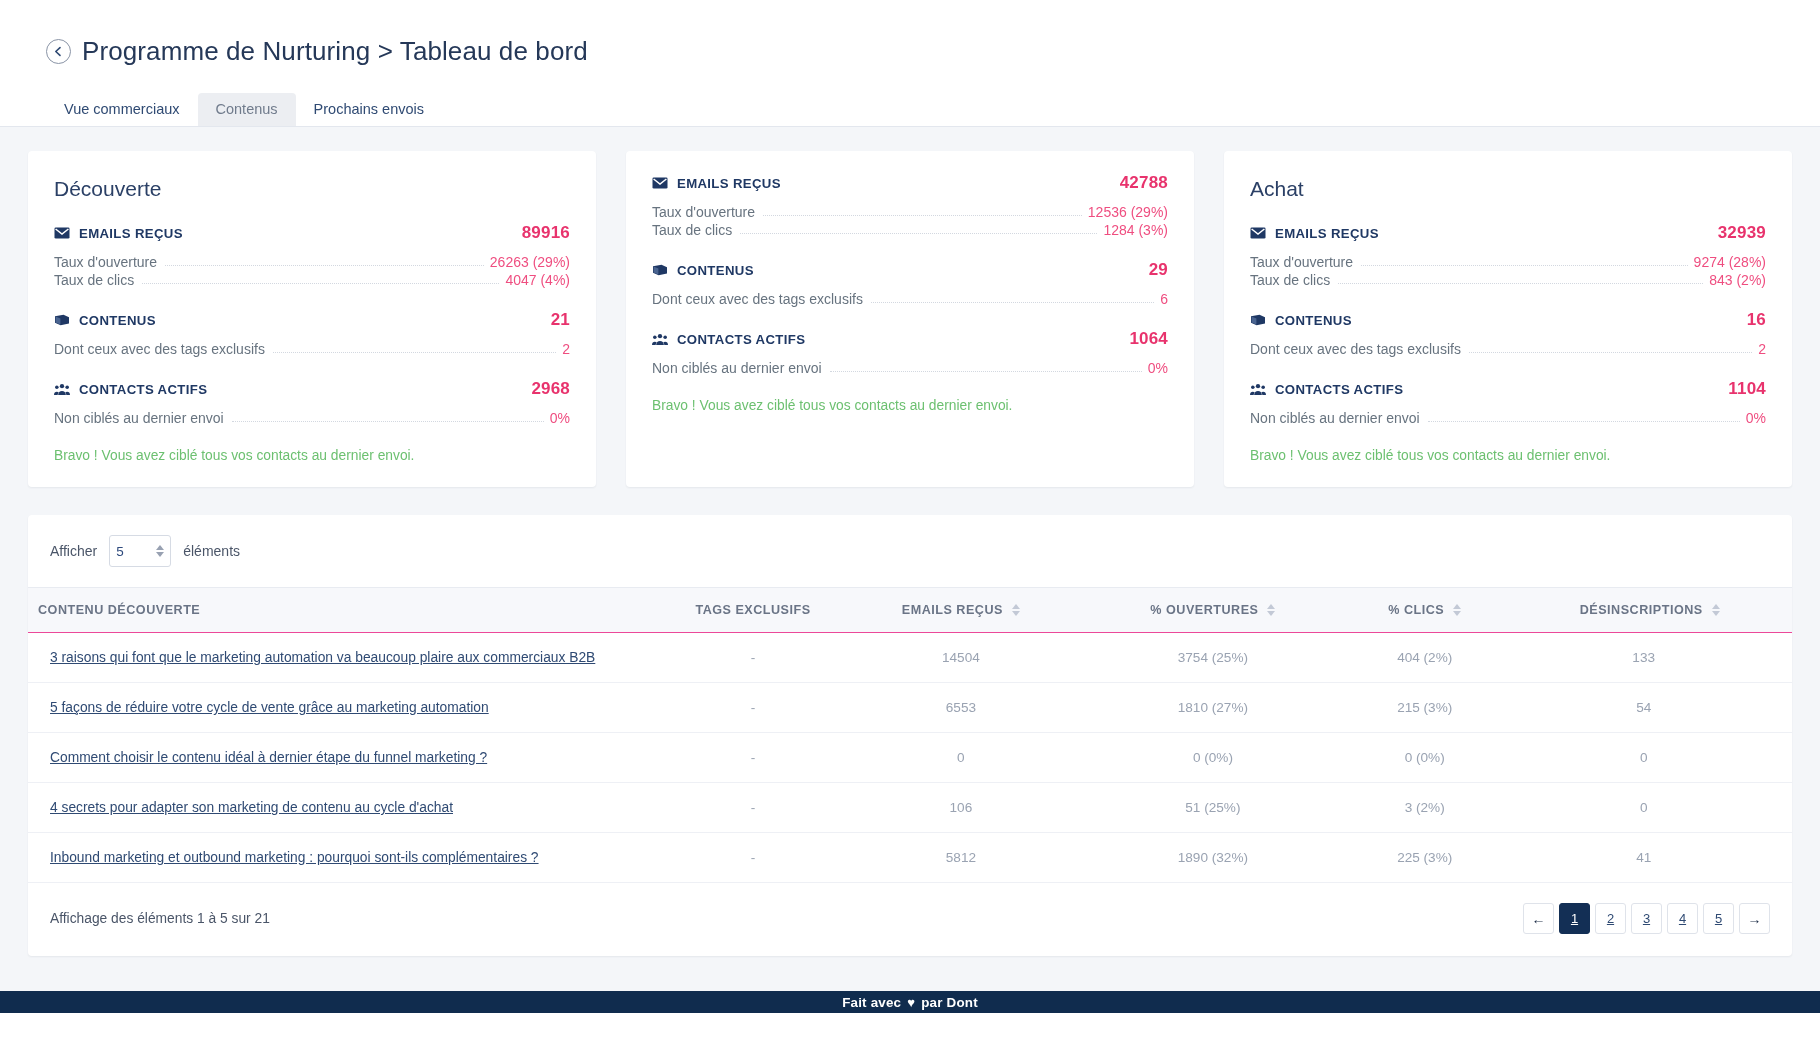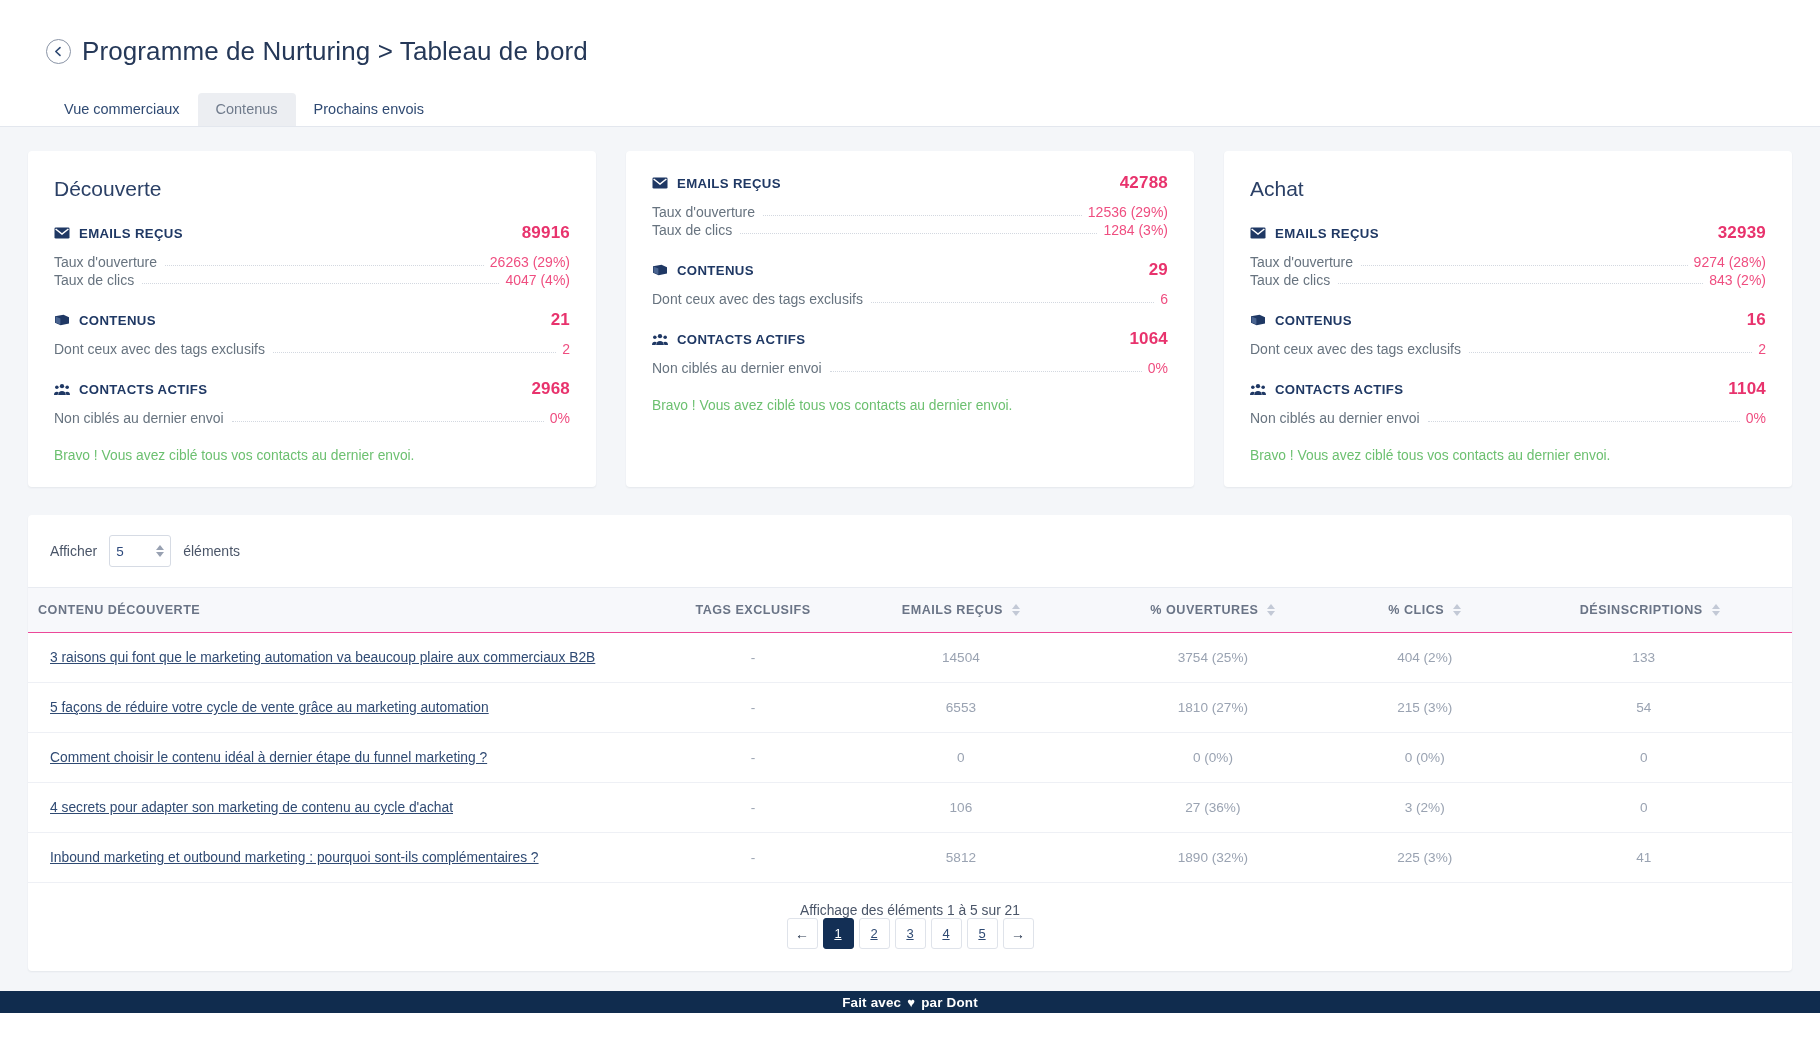--- a/index.html
+++ b/index.html
@@ -247,23 +247,22 @@
   .row-link {
     color: #2f4a73;
     text-decoration: underline;
     font-size: 13.8px;
     cursor: pointer;
   }
 
   .table-footer {
     display: flex;
     align-items: center;
-    justify-content: flex-start;
+    justify-content: space-between;
     padding: 20px 22px 22px 22px;
-    flex-direction: column;
   }
   .footer-info { font-size: 13.8px; color: #4a5568; }
   .pager { display: flex; gap: 5px; }
   .pg {
     min-width: 31px;
     height: 31px;
     border: 1px solid #dfe3ea;
     border-radius: 3px;
     background: #fff;
     display: inline-flex;
@@ -658,21 +657,21 @@
           <td>0 (0%)</td>
           <td>0 (0%)</td>
           <td class="t-last">0</td>
         </tr>
         <tr>
           <td class="t-name">
             <span class="row-link">4 secrets pour adapter son marketing de contenu au cycle d'achat</span>
           </td>
           <td>-</td>
           <td>106</td>
-          <td>27 (36%)</td>
+          <td>51 (25%)</td>
           <td>3 (2%)</td>
           <td class="t-last">0</td>
         </tr>
         <tr>
           <td class="t-name">
             <span class="row-link">Inbound marketing et outbound marketing : pourquoi sont-ils complémentaires ?</span>
           </td>
           <td>-</td>
           <td>5812</td>
           <td>1890 (32%)</td>

